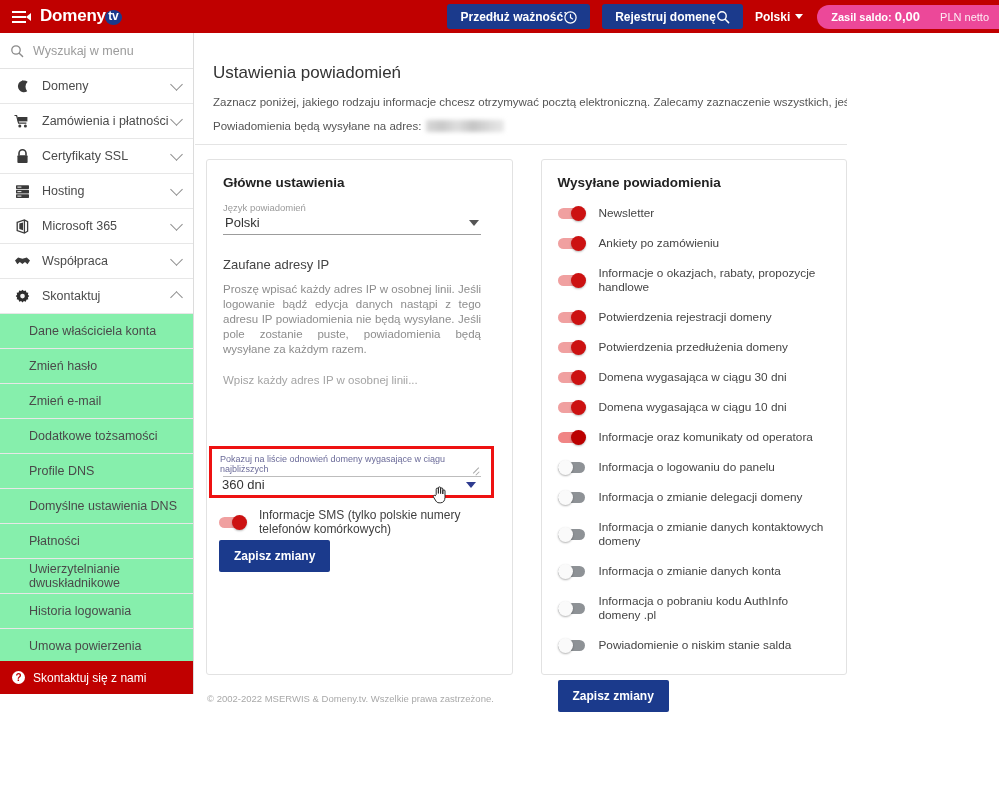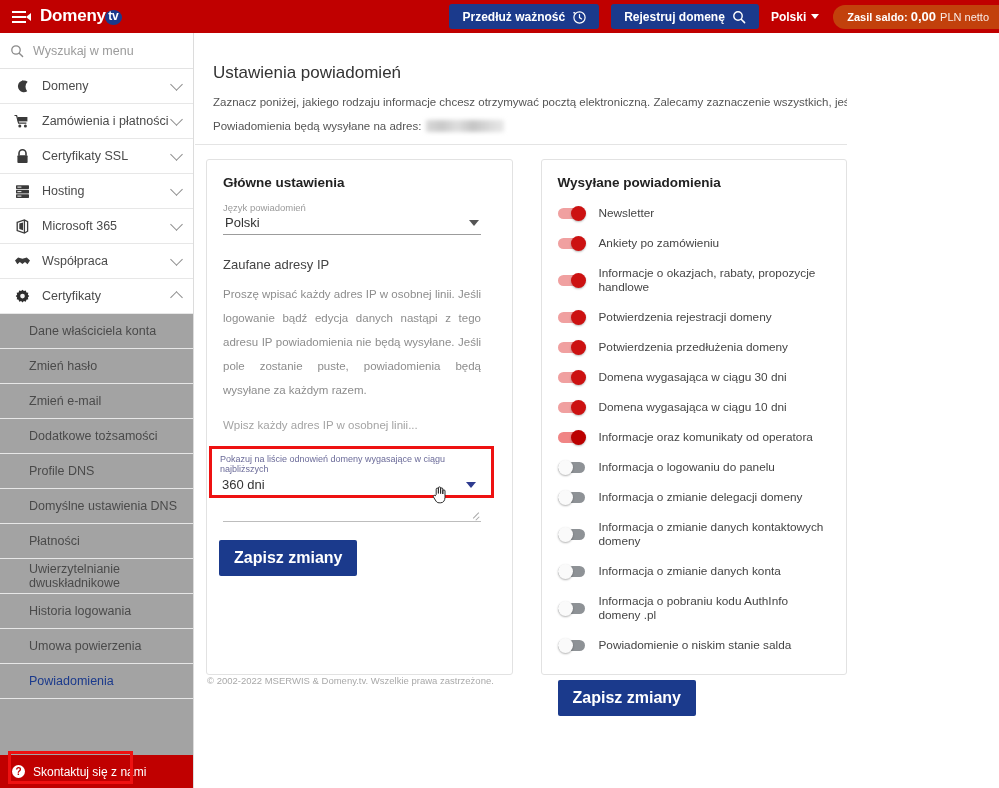--- a/index.html
+++ b/index.html
@@ -55,50 +55,50 @@
   .top-actions {
     margin-left: auto; display: flex; align-items: center;
     height: 100%;
   }
   .btn-top {
     background: #1b3a8c; color: #fff;
     border: none; border-radius: 3px;
     height: 25px; padding: 0 13px;
     font-family: "Liberation Sans", sans-serif;
     font-size: 12px; font-weight: 700;
-    display: flex; align-items: center; gap: 7px;
+    display: flex; align-items: center; 
     cursor: pointer; margin-right: 12px;
     white-space: nowrap;
   }
   .lang-sel {
     color: #fff; font-size: 12px; font-weight: 700;
     display: flex; align-items: center; gap: 5px;
     cursor: pointer; margin-right: 14px; white-space: nowrap;
   }
   .caret-dn {
     width: 0; height: 0;
     border-left: 4px solid transparent;
     border-right: 4px solid transparent;
     border-top: 5px solid #fff;
   }
   .balance {
-    background: #c2410c; color: #fff;
+    background: #ec4899; color: #fff;
     border-radius: 13px 0 0 13px;
     height: 24px; display: flex; align-items: center;
     padding: 0 10px 0 14px; font-size: 11px; font-weight: 700;
     white-space: nowrap;
   }
   .balance .amt { font-size: 13px; margin-left: 3px; }
-  .balance .cur { font-weight: 400; margin-left: 4px; opacity: .9; }
+  .balance .cur { font-weight: 400; margin-left: 20px; opacity: .9; }
 
   
   .sidebar {
     position: absolute; top: 33px; left: 0;
-    width: 194px; height: 755px;
-    background: #a3a3a3;
+    width: 194px; height: 661px;
+    background: #86efac;
     border-right: 1px solid #dcdcdc;
     overflow: hidden;
   }
   .searchrow {
     height: 36px; background: #fff;
     display: flex; align-items: center;
     border-bottom: 1px solid #e3e3e3;
     padding: 0 10px;
   }
   .searchrow input {
@@ -203,21 +203,21 @@
   .sel-caret {
     width: 0; height: 0;
     border-left: 5px solid transparent;
     border-right: 5px solid transparent;
     border-top: 6px solid #555;
   }
 
   .sec-title { font-size: 13px; color: #444; margin-top: 22px; }
   .sec-desc {
     font-size: 11.5px; color: #8d8d8d; margin-top: 10px;
-    width: 258px; text-align: justify; line-height: 24px;
+    width: 258px; text-align: justify; line-height: 15px;
   }
   .ta {
     margin-top: 17px; width: 258px; height: 103px;
     border: none; border-bottom: 1px solid #bdbdbd;
     resize: none; outline: none;
     font-family: "Liberation Sans", sans-serif;
     font-size: 11.5px; color: #555; background: transparent;
   }
   .ta::placeholder { color: #a4a4a4; }
   .ta-wrap { position: relative; width: 258px; }
@@ -260,21 +260,21 @@
 
   .sms-row {
     position: absolute; left: 12px; top: 348px;
     display: flex; align-items: center;
   }
   .sms-row .lbl { font-size: 12px; color: #3f3f3f; margin-left: 11px; }
 
   .btn-save {
     background: #1b3a8c; color: #fff; border: none; border-radius: 2px;
     font-family: "Liberation Sans", sans-serif;
-    font-size: 16px; font-weight: 700;
+    font-size: 12px; font-weight: 700;
     padding: 9px 15px; cursor: pointer;
   }
   .save-left { position: absolute; left: 12px; top: 380px; }
 
   
   .tg { width: 29px; height: 13px; position: relative; flex: none; cursor: pointer; }
   .tg .track {
     position: absolute; left: 0; top: 1px;
     width: 27px; height: 11px; border-radius: 6px;
     background: #f0a0a0;
@@ -294,21 +294,21 @@
   }
 
   .notif-row {
     display: flex; align-items: center; margin-top: 16px;
   }
   .notif-row:first-of-type { margin-top: 19px; }
   .notif-row .nlbl { font-size: 11.8px; color: #454545; margin-left: 12px; }
   .save-right { margin-top: 28px; }
 
   .footer {
-    padding-left: 12px;
+    margin-top: 18px; padding-left: 12px;
     font-size: 9.5px; color: #a9a9a9;
   }
 
   svg { display: block; }
 </style>
 </head>
 <body>
 
 <div class="topbar">
   <div class="burger">
@@ -440,21 +440,21 @@
     <span class="chev"></span>
   </div>
 
   <div class="nav-group">
     <span class="ico">
       <svg width="15" height="15" viewBox="0 0 16 16">
         <path d="M8 0.8 L9.5 2.2 L11.5 1.6 L12.2 3.6 L14.2 4.1 L13.7 6.1 L15.2 7.5 L13.7 9 L14.2 11 L12.2 11.5 L11.5 13.5 L9.5 12.9 L8 14.3 L6.5 12.9 L4.5 13.5 L3.8 11.5 L1.8 11 L2.3 9 L0.8 7.5 L2.3 6.1 L1.8 4.1 L3.8 3.6 L4.5 1.6 L6.5 2.2 Z" fill="#2d2d2d"></path>
         <circle cx="8" cy="7.5" r="2.5" fill="#f2f2f2"></circle>
       </svg>
     </span>
-    <span class="lbl">Certyfikaty</span>
+    <span class="lbl">Skontaktuj</span>
     <span class="chev up"></span>
   </div>
 
   <div class="sub-item">Dane właściciela konta</div>
   <div class="sub-item">Zmień hasło</div>
   <div class="sub-item">Zmień e-mail</div>
   <div class="sub-item">Dodatkowe tożsamości</div>
   <div class="sub-item">Profile DNS</div>
   <div class="sub-item">Domyślne ustawienia DNS</div>
   <div class="sub-item">Płatności</div>
@@ -514,20 +514,27 @@
           <span class="val">360 dni</span>
           <span class="sel-caret-blue"></span>
         </div>
         <span class="cursor-hand">
           <svg width="16" height="20" viewBox="0 0 16 20">
             <path d="M4.2 9.5 V4.2 a1.1 1.1 0 0 1 2.2 0 V8.4 V3.0 a1.1 1.1 0 0 1 2.2 0 V8.6 V4.0 a1.1 1.1 0 0 1 2.2 0 V9.0 V6.0 a1.1 1.1 0 0 1 2.2 0 V12.2 c0 3.3 -1.6 5.6 -4.3 5.6 h-1.6 c-2.0 0 -2.8 -1.1 -3.8 -2.8 L1.6 12.2 a1.1 1.1 0 0 1 1.7 -1.4 Z" fill="#ffffff" stroke="#2a2a2a" stroke-width="1"></path>
           </svg>
         </span>
       </div>
 
+      <div class="sms-row">
+        <span class="tg">
+            <span class="track"></span>
+            <span class="knob"></span>
+          </span>
+        <span class="lbl">Informacje SMS (tylko polskie numery telefonów komórkowych)</span>
+      </div>
 
       <button class="btn-save save-left">Zapisz zmiany</button>
     </div>
 
     <div class="card card-right">
       <div class="card-title">Wysyłane powiadomienia</div>
 
       <div class="notif-row">
         <span class="tg">
             <span class="track"></span>

